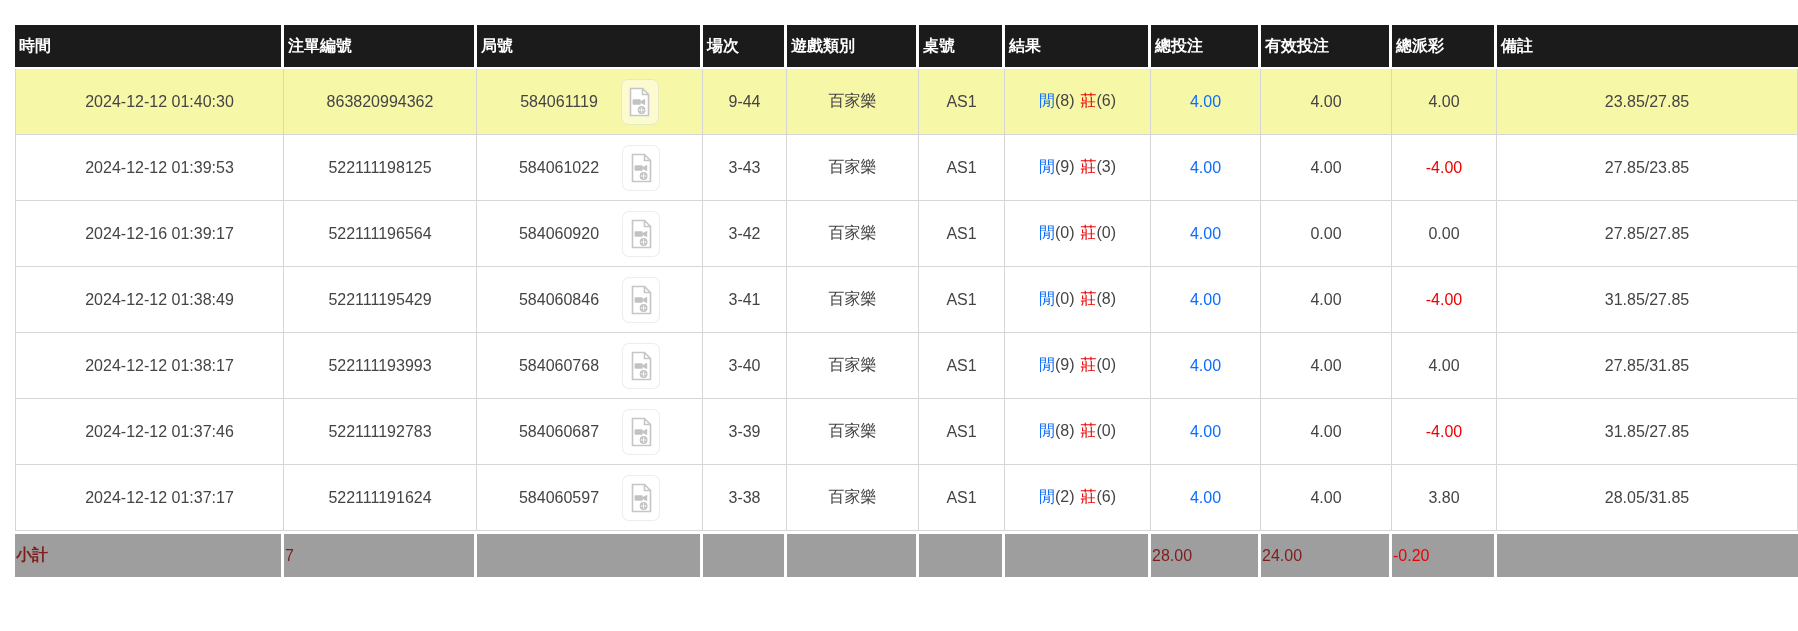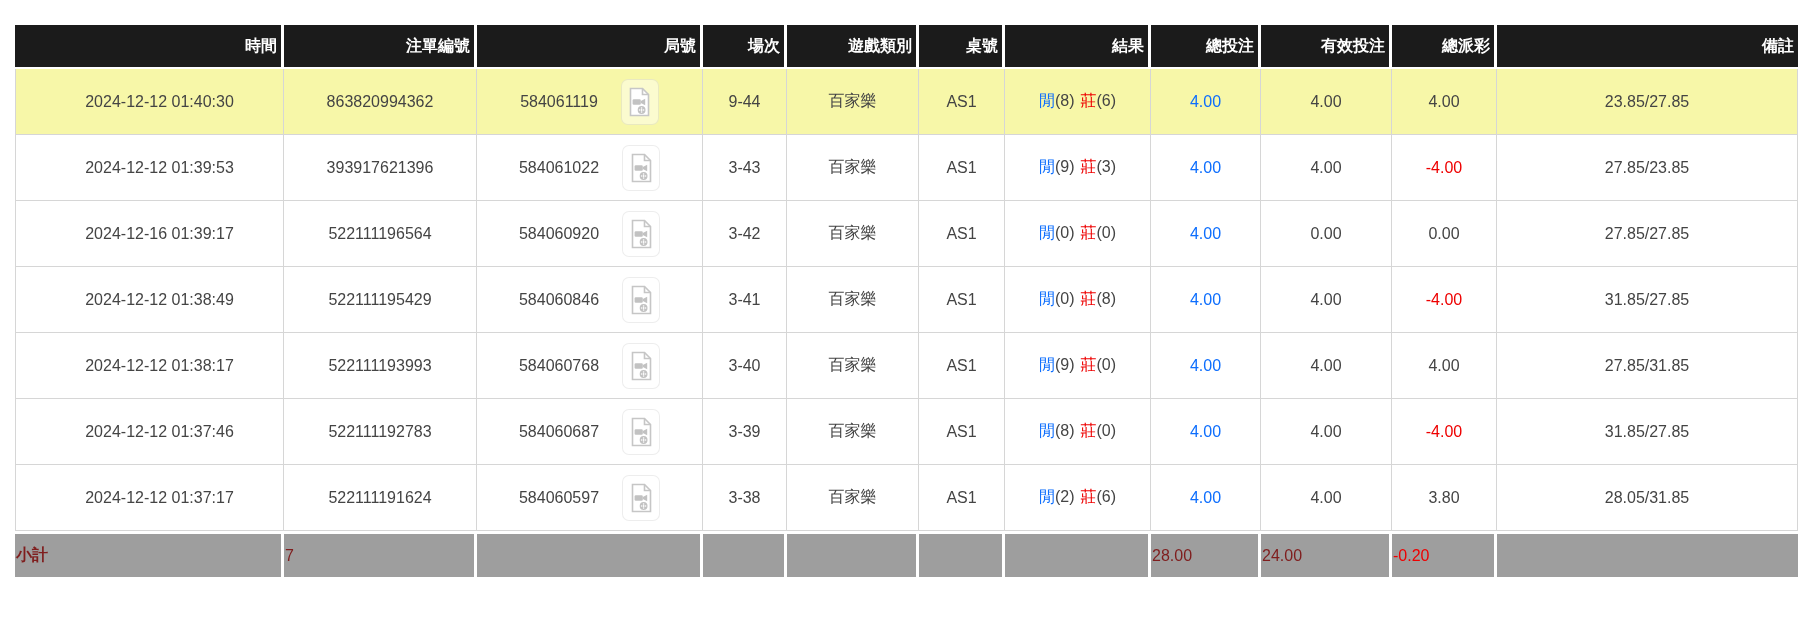--- a/index.html
+++ b/index.html
@@ -16,21 +16,21 @@
     width:1798px;height:631px;overflow:hidden;background:#ffffff;
     font-family:"Liberation Sans","DejaVu Sans",sans-serif;
   }
   .page-wrap{padding:25px 0 0 15px;}
   table.bet-table{
     width:1783px;border-collapse:separate;border-spacing:0;table-layout:fixed;
   }
   
   thead th{
     background:var(--header-bg);color:#ffffff;font-weight:bold;font-size:16px;
-    height:44px;text-align:right;vertical-align:middle;padding:0 4px;
+    height:44px;text-align:left;vertical-align:middle;padding:0 4px;
     border-right:3px solid #ffffff;border-bottom:2px solid #ffffff;
   }
   thead th:last-child{border-right:none;font-family:Liberation Serif, serif;}
   
   tbody td{
     background:#ffffff;color:#444444;font-size:16px;text-align:center;vertical-align:middle;
     height:66px;padding:0 4px;
     border-right:1px solid #d6d6d6;border-bottom:1px solid #d6d6d6;
   }
   tbody td:first-child{border-left:1px solid #d6d6d6;padding-left:24px;}
@@ -120,21 +120,21 @@
     <td>
       <span class="res-p">閒</span><span class="res-val">(8)</span><span class="res-b">莊</span><span class="res-val">(6)</span>
     </td>
     <td class="bet-link">4.00</td>
     <td>4.00</td>
     <td>4.00</td>
     <td>23.85/27.85</td>
   </tr>
         <tr>
     <td>2024-12-12 01:39:53</td>
-    <td>393917621396</td>
+    <td>522111198125</td>
     <td>
       <div class="round-wrap">
         <span>584061022</span>
         <span class="video-btn">
           <svg width="25" height="30" viewBox="0 0 25 30" aria-hidden="true">
             <path d="M3.5 1.5h12l6 6v21h-18z" fill="#ffffff" stroke="#c6c6c6" stroke-width="1.6"></path>
             <path d="M15.5 1.5v6h6" fill="none" stroke="#c6c6c6" stroke-width="1.6"></path>
             <rect x="5.6" y="12.2" width="8.2" height="5.6" rx="1.2" fill="#c2c2c2"></rect>
             <path d="M13.8 14l4.4-2.2v6.4L13.8 16z" fill="#c2c2c2"></path>
             <circle cx="14.6" cy="23" r="3.9" fill="#c2c2c2"></circle>

